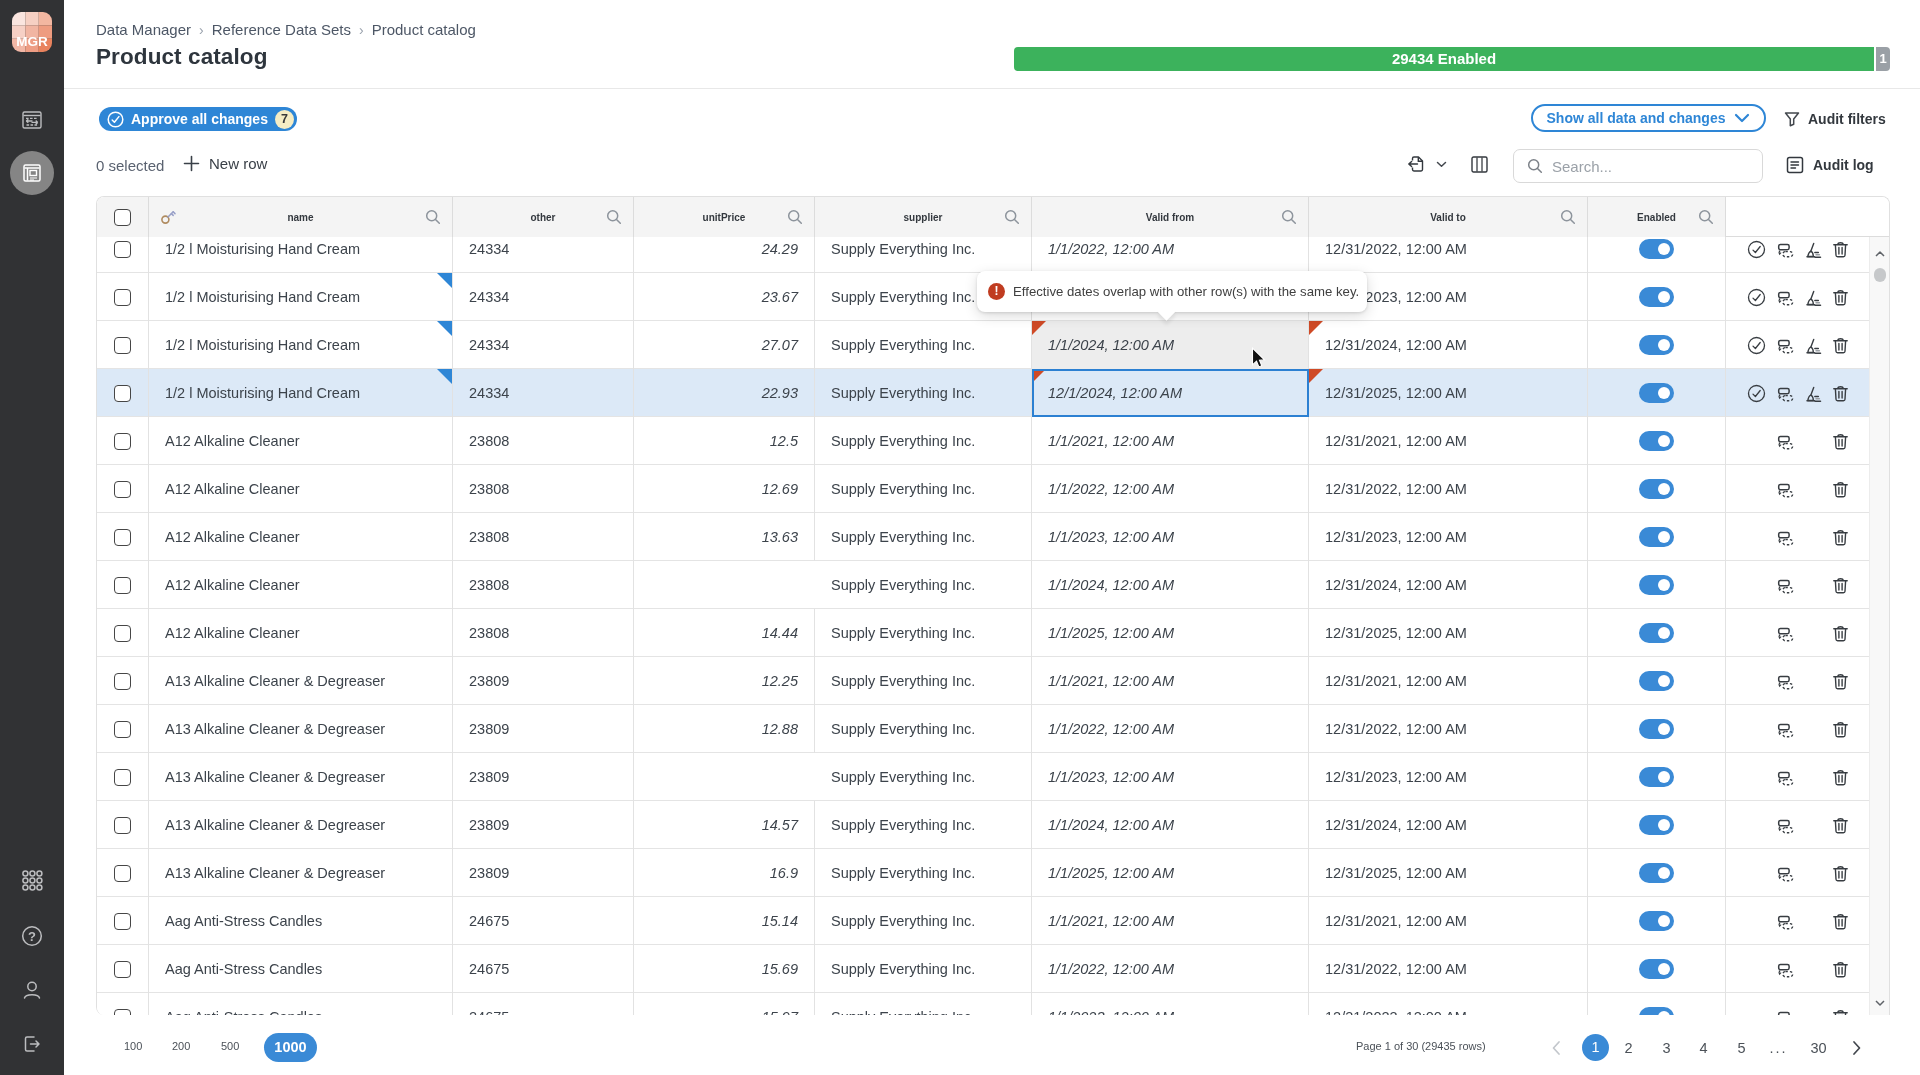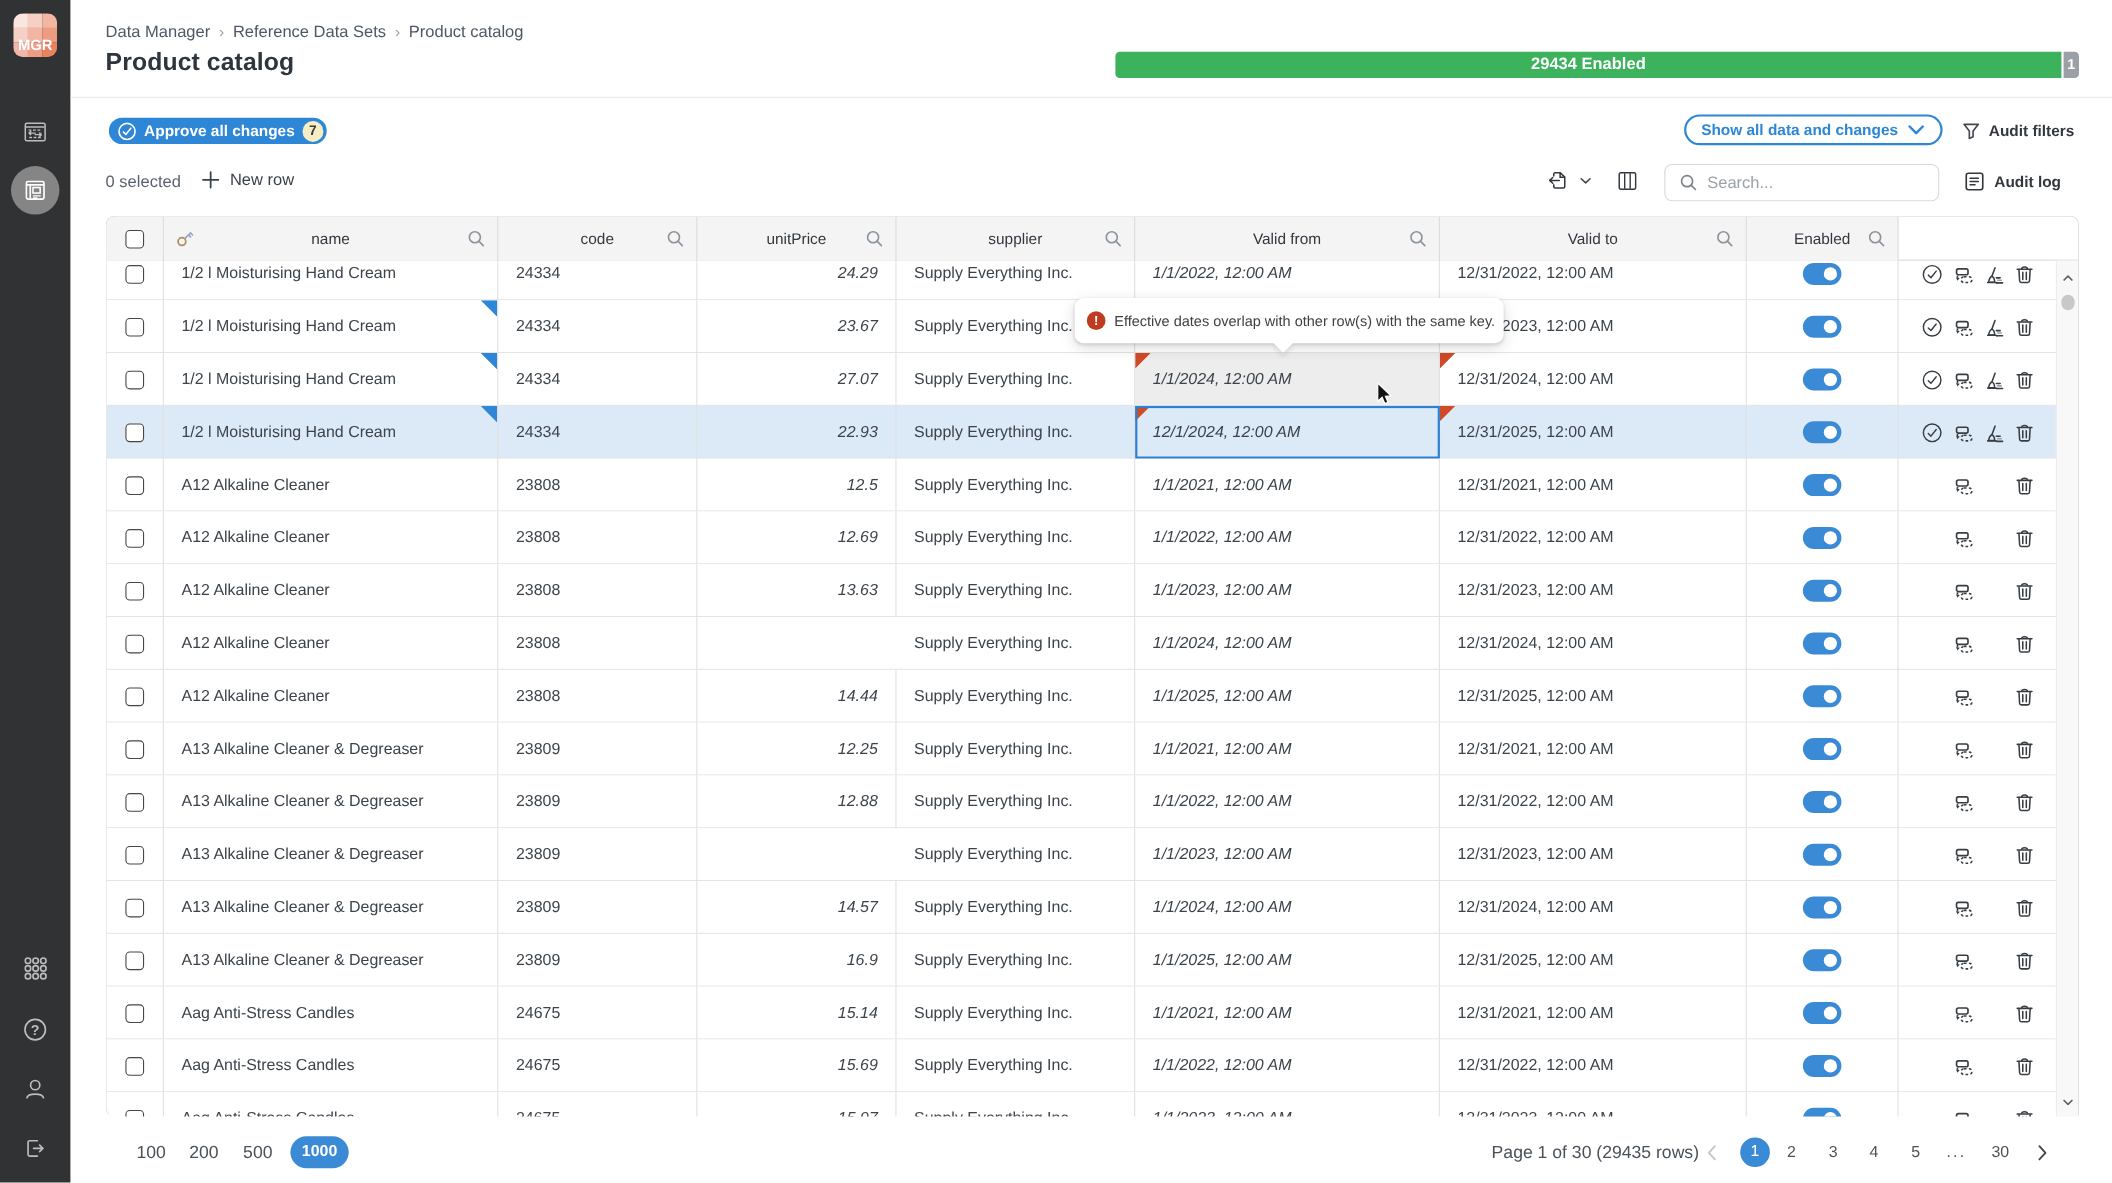--- a/index.html
+++ b/index.html
@@ -60,21 +60,21 @@
 .c6 { left:1212px; width:279px; }
 .c7 { left:1491px; width:138px; justify-content:center; }
 .c8 { left:1629px; width:145px; border-right:none; display:flex; align-items:center; justify-content:center; gap:9px; }
 .cbox { width:17px; height:17px; border:1.5px solid #464646; border-radius:4px; background:#fff; }
 .toggle { width:35px; height:20px; background:#3a8ad6; border-radius:10px; position:relative; }
 .toggle:after { content:""; position:absolute; right:4px; top:4px; width:12px; height:12px; background:#fff; border-radius:50%; }
 
 #thead { position:absolute; left:0; top:0; width:1794px; height:40px; background:#fff; border-bottom:1px solid #dcdcdc; }
 #thead .hgray { position:absolute; left:0; top:0; width:1629px; height:40px; background:#f4f4f4; }
 .hcell { position:absolute; top:0; height:40px; display:flex; align-items:center; justify-content:center;
-  font-size:14px; font-weight:normal; color:#33383e; border-right:1px solid #dcdcdc;text-align:center; }
+  font-size:10px; font-weight:bold; color:#33383e; border-right:1px solid #dcdcdc;text-align:center; }
 .hsearch { position:absolute; top:12px; }
 
 #scrollbar { position:absolute; right:0; top:40px; width:20px; height:779px; background:#f8f8f8; border-left:1px solid #ececec; }
 #scrollbar .thumb { position:absolute; left:4px; top:31px; width:12px; height:14px; background:#c6c8ca; border-radius:6px; }
 .sarrow { position:absolute; left:0; width:20px; text-align:center; }
 
 
 .tri { position:absolute; }
 
 
@@ -86,21 +86,21 @@
 
 #tooltip { position:absolute; left:977px; top:271px; width:390px; height:41px; background:#fff; border-radius:8px;
   box-shadow:0 1px 3px rgba(0,0,0,0.12), 0 4px 14px rgba(0,0,0,0.14); display:flex; align-items:center; padding:0 12px 0 11px; gap:8px; z-index:50; }
 #tooltip .excl { width:17px; height:17px; border-radius:50%; background:#c03c20; color:#fff; font-size:12px; font-weight:bold;
   text-align:center; line-height:17px; flex:none; }
 #tooltip .ttxt { font-size:13.2px; color:#404040; white-space:nowrap; }
 #tooltip .ptr { position:absolute; left:183px; bottom:-6px; width:13px; height:13px; background:#fff; transform:rotate(45deg);
   box-shadow:3px 3px 4px rgba(0,0,0,0.08); }
 
 
-.pgl { position:absolute; top:1040px; font-size:16px; color:#4b5158; }
+.pgl { position:absolute; top:1040px; font-size:11px; color:#4b5158; }
 #pgpill { position:absolute; left:264px; top:1033px; width:53px; height:29px; background:#3a8ad6; color:#fff;
   font-weight:bold; font-size:14.5px; border-radius:15px; text-align:center; line-height:29px; }
 #pgcirc { position:absolute; left:1582px; top:1034px; width:27px; height:27px; background:#3a8ad6; color:#fff;
   font-size:14.5px; border-radius:50%; text-align:center; line-height:27px; }
 .pgn { position:absolute; top:1040px; width:37px; text-align:center; font-size:14.5px; color:#4b5158; }
 </style>
 </head>
 <body>
 <div id="sidebar">
   <div id="logo"><svg width="40" height="40" viewBox="0 0 40 40">
@@ -1014,21 +1014,21 @@
             <path d="M8.0 9.0 L13.2 3.8" stroke="#98a0c8" stroke-width="1.5" stroke-linecap="round"></path>
             <path d="M11.4 5.6 L13.2 7.4 M13.2 3.8 L15.0 5.6" stroke="#98a0c8" stroke-width="1.5" stroke-linecap="round"></path>
           </svg></span>
         <span>name</span>
         <span class="hsearch" style="left:276px"><svg width="16" height="16" viewBox="0 0 16 16">
             <circle cx="6.7" cy="6.7" r="5.0" fill="none" stroke="#8d949c" stroke-width="1.5"></circle>
             <path d="M10.5 10.5 L14.3 14.3" stroke="#8d949c" stroke-width="1.5" stroke-linecap="round"></path>
           </svg></span>
       </div>
       <div class="hcell" style="left:356px;width:181px">
-        <span>code</span>
+        <span>other</span>
         <span class="hsearch" style="left:153px"><svg width="16" height="16" viewBox="0 0 16 16">
             <circle cx="6.7" cy="6.7" r="5.0" fill="none" stroke="#8d949c" stroke-width="1.5"></circle>
             <path d="M10.5 10.5 L14.3 14.3" stroke="#8d949c" stroke-width="1.5" stroke-linecap="round"></path>
           </svg></span>
       </div>
       <div class="hcell" style="left:537px;width:181px">
         <span>unitPrice</span>
         <span class="hsearch" style="left:153px"><svg width="16" height="16" viewBox="0 0 16 16">
             <circle cx="6.7" cy="6.7" r="5.0" fill="none" stroke="#8d949c" stroke-width="1.5"></circle>
             <path d="M10.5 10.5 L14.3 14.3" stroke="#8d949c" stroke-width="1.5" stroke-linecap="round"></path>

